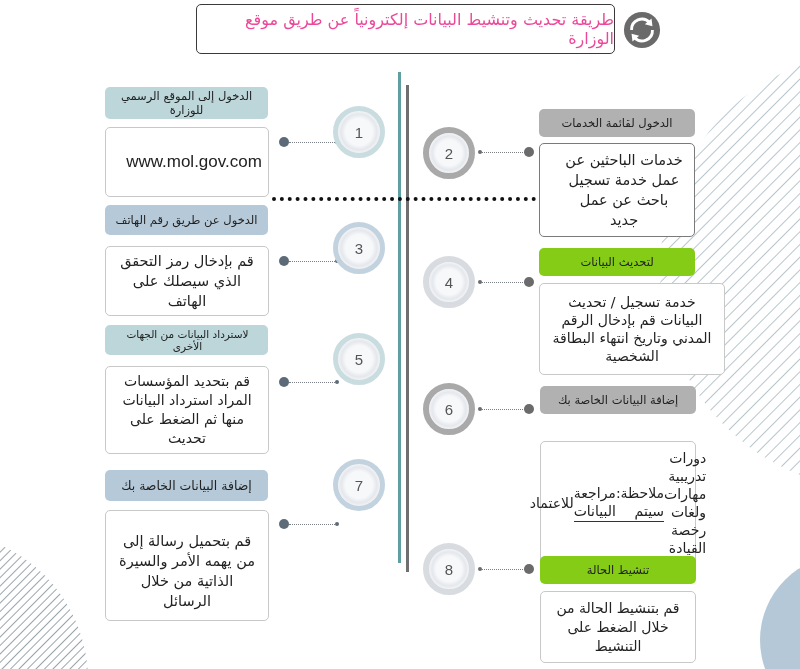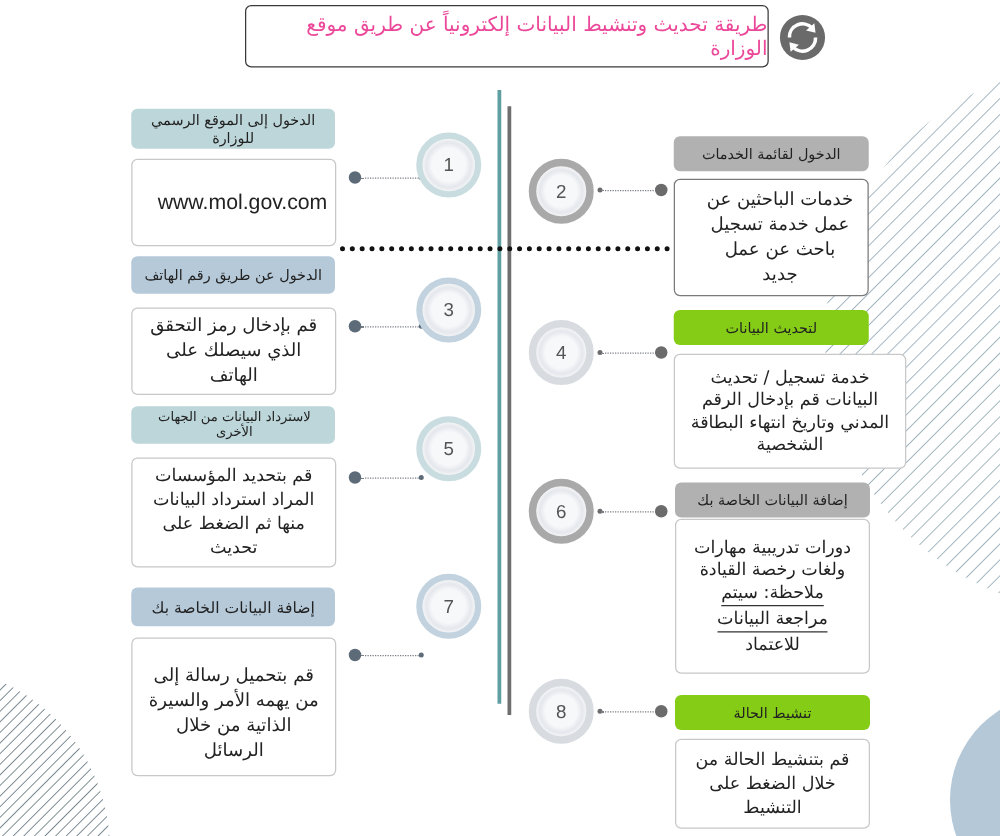--- a/index.html
+++ b/index.html
@@ -141,21 +141,21 @@
   <div class="label lbl-teal" style="left:105px;top:325px;width:163px;height:30px;font-size:10.5px;padding-left:10px;">لاسترداد البيانات من الجهات الأخرى</div>
   <div class="card" style="left:105px;top:366px;width:164px;height:88px;font-size:14px;line-height:19px;">قم بتحديد المؤسسات المراد  استرداد البيانات منها ثم الضغط على تحديث</div>
   <div class="dot-big" style="left:279px;top:377px;"></div>
   <div class="conn" style="left:289px;top:382px;width:48px;"></div>
   <div class="dot-small" style="left:335px;top:380px;"></div>
   <div class="step teal" style="left:333px;top:333px;">5</div>
 </div>
 
 <div>
   <div class="label lbl-gray" style="left:540px;top:386px;width:156px;height:28px;">إضافة البيانات الخاصة بك</div>
-  <div class="card" style="left:540px;top:415px;width:156px;height:124px;flex-direction:column;font-size:14px;line-height:18px;">
+  <div class="card" style="left:540px;top:441px;width:156px;height:124px;flex-direction:row;font-size:14px;line-height:18px;text-align:right;">
     <span>دورات تدريبية مهارات ولغات رخصة القيادة</span>
     <span class="note-line">ملاحظة: سيتم</span>
     <span class="note-line">مراجعة البيانات</span>
     <span>للاعتماد</span>
   </div>
   <div class="step gray" style="left:423px;top:383px;">6</div>
   <div class="dot-small g" style="left:478px;top:407px;"></div>
   <div class="conn" style="left:481px;top:409px;width:46px;"></div>
   <div class="dot-big g" style="left:524px;top:404px;"></div>
 </div>

